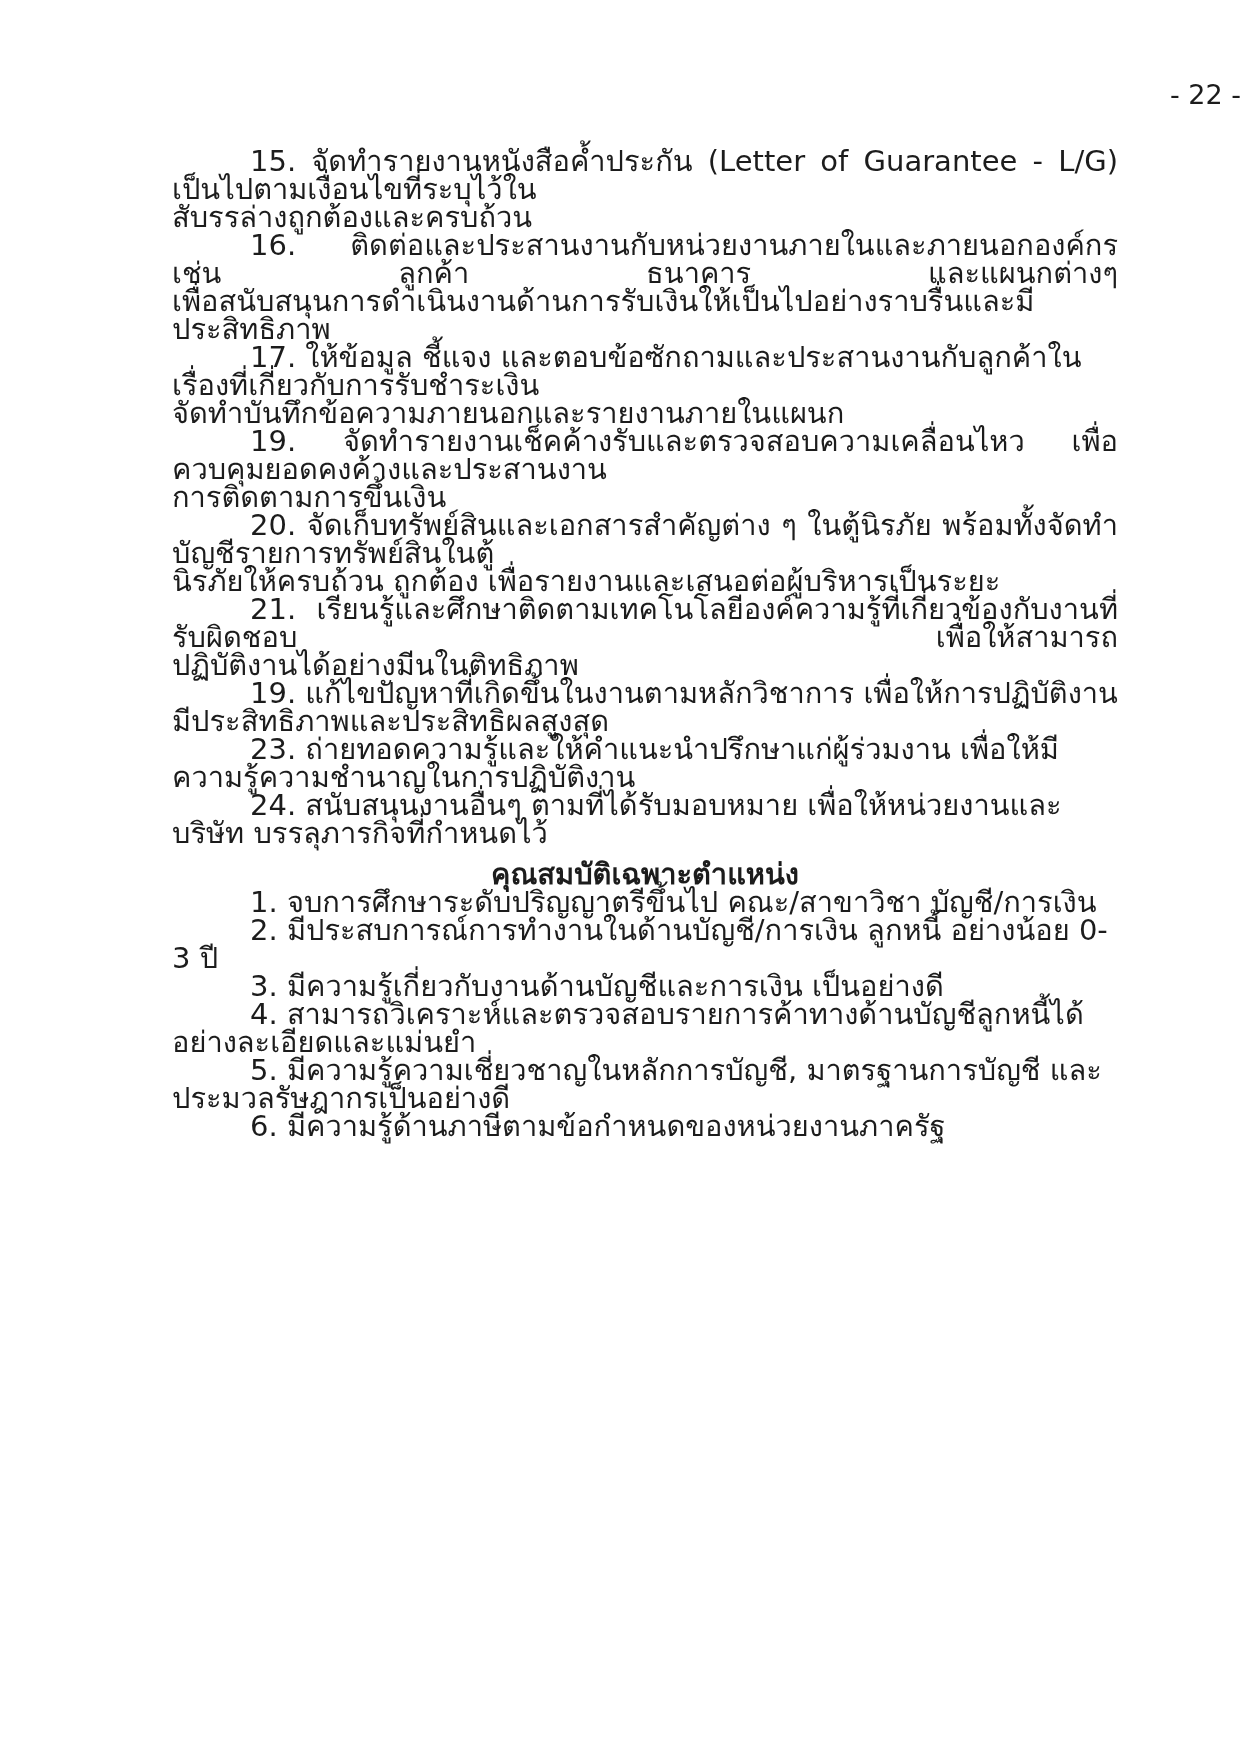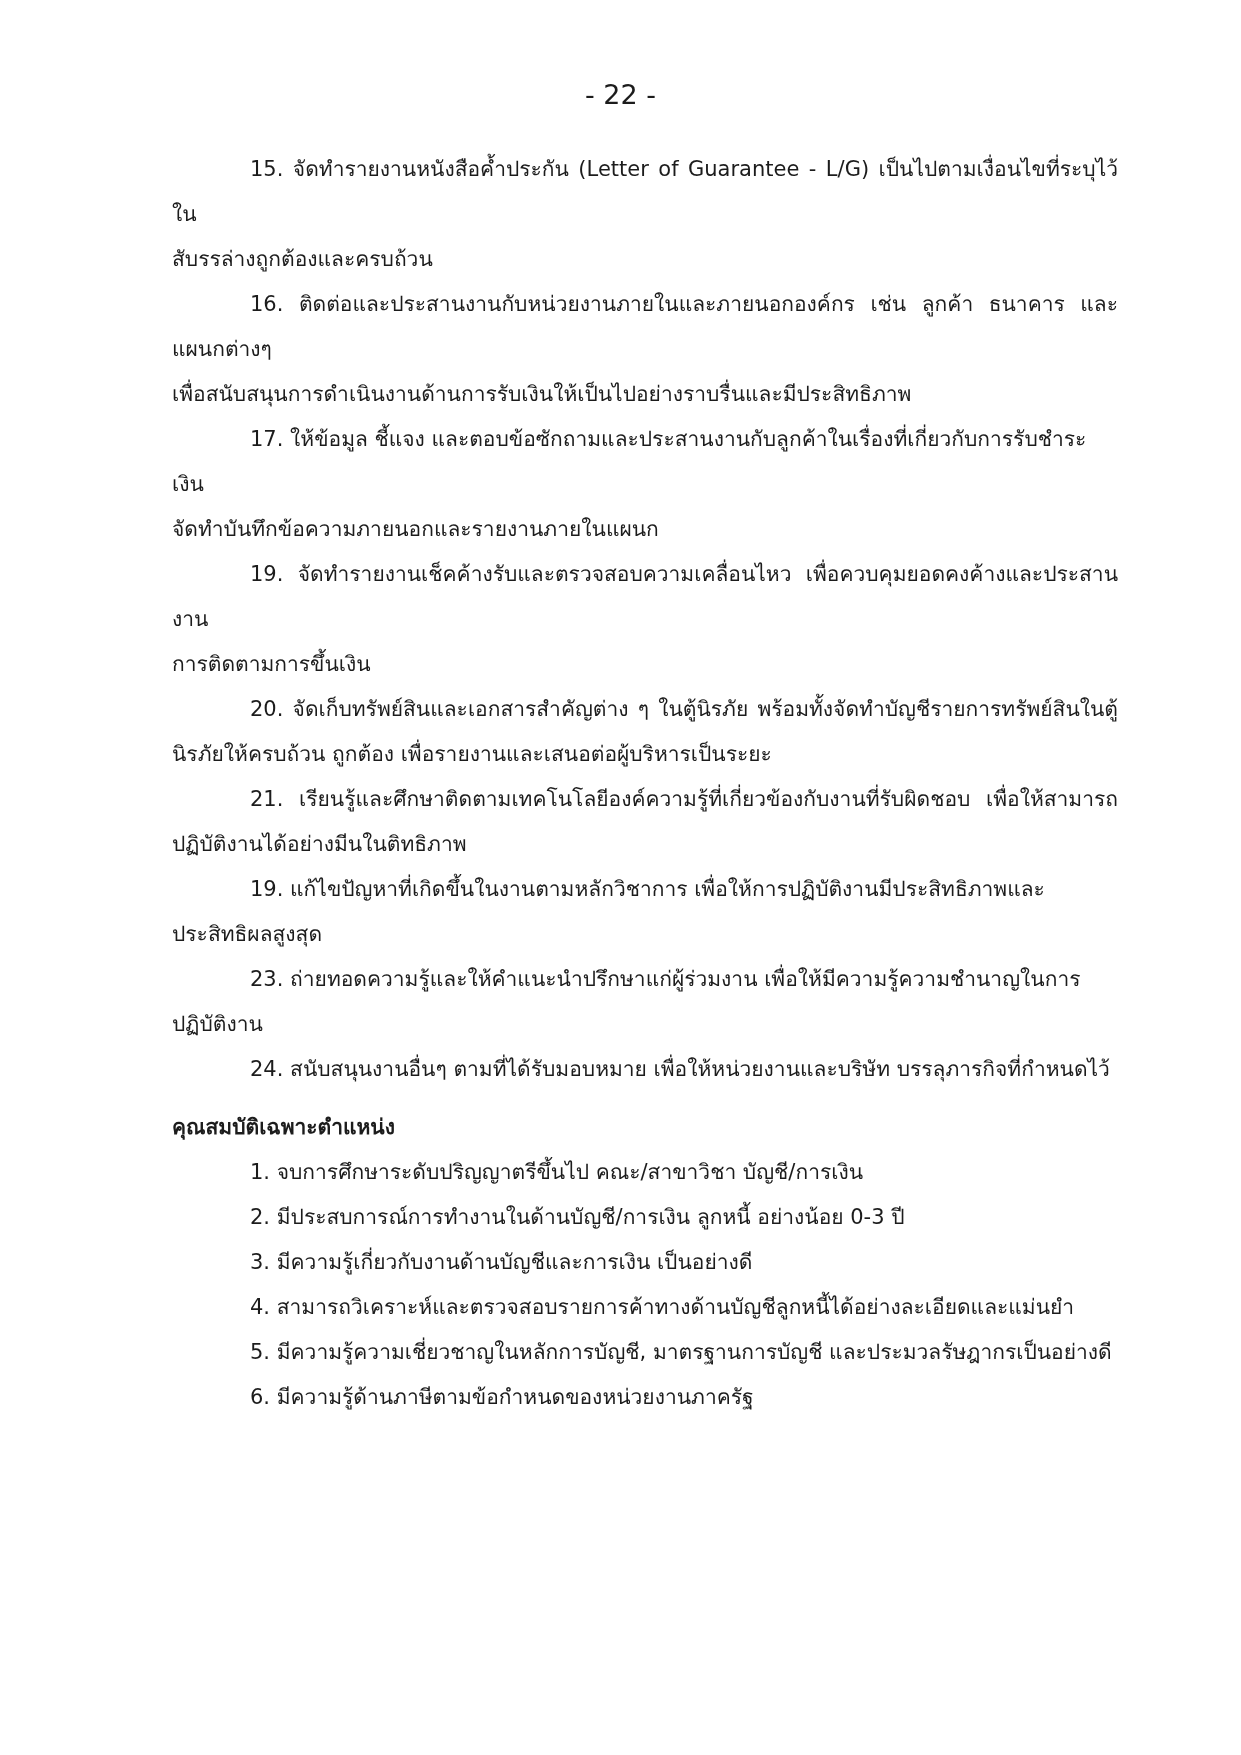--- a/index.html
+++ b/index.html
@@ -6,42 +6,43 @@
   body {
     width: 1241px;
     height: 1755px;
     background: #ffffff;
     color: #1c1c1c;
     font-family: "DejaVu Sans", "Liberation Sans", sans-serif;
     overflow: hidden;
   }
   .page { padding-top: 72px; }
   .pagenum {
-    text-align: center;
+    text-align: right;
     font-size: 27px;
     line-height: 45px;
     margin-bottom: 30px;
   }
   .content {
     padding-left: 172px;
     padding-right: 123px; 
   }
   .l {
-    font-size: 21px;
-    line-height: 45px;
+    font-size: 29px;
+    line-height: 28px;
     white-space: normal;
   }
   .ind { text-indent: 78px; }   
   .j {                           
     text-align: justify;
     text-align-last: justify;
   }
   .hd {
     font-weight: bold;
     margin-top: 13px;
+    text-align: center;
   }
 </style>
 </head>
 <body>
 
 <div class="page">
 
   <div class="pagenum">- 22 -</div>
 
   <div class="content">

